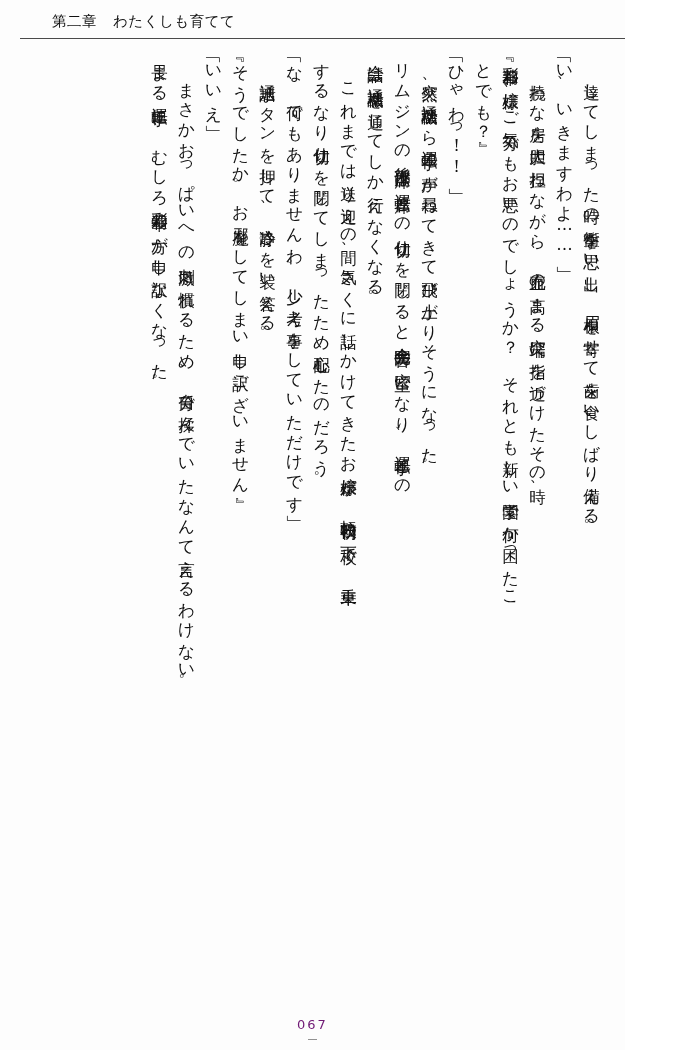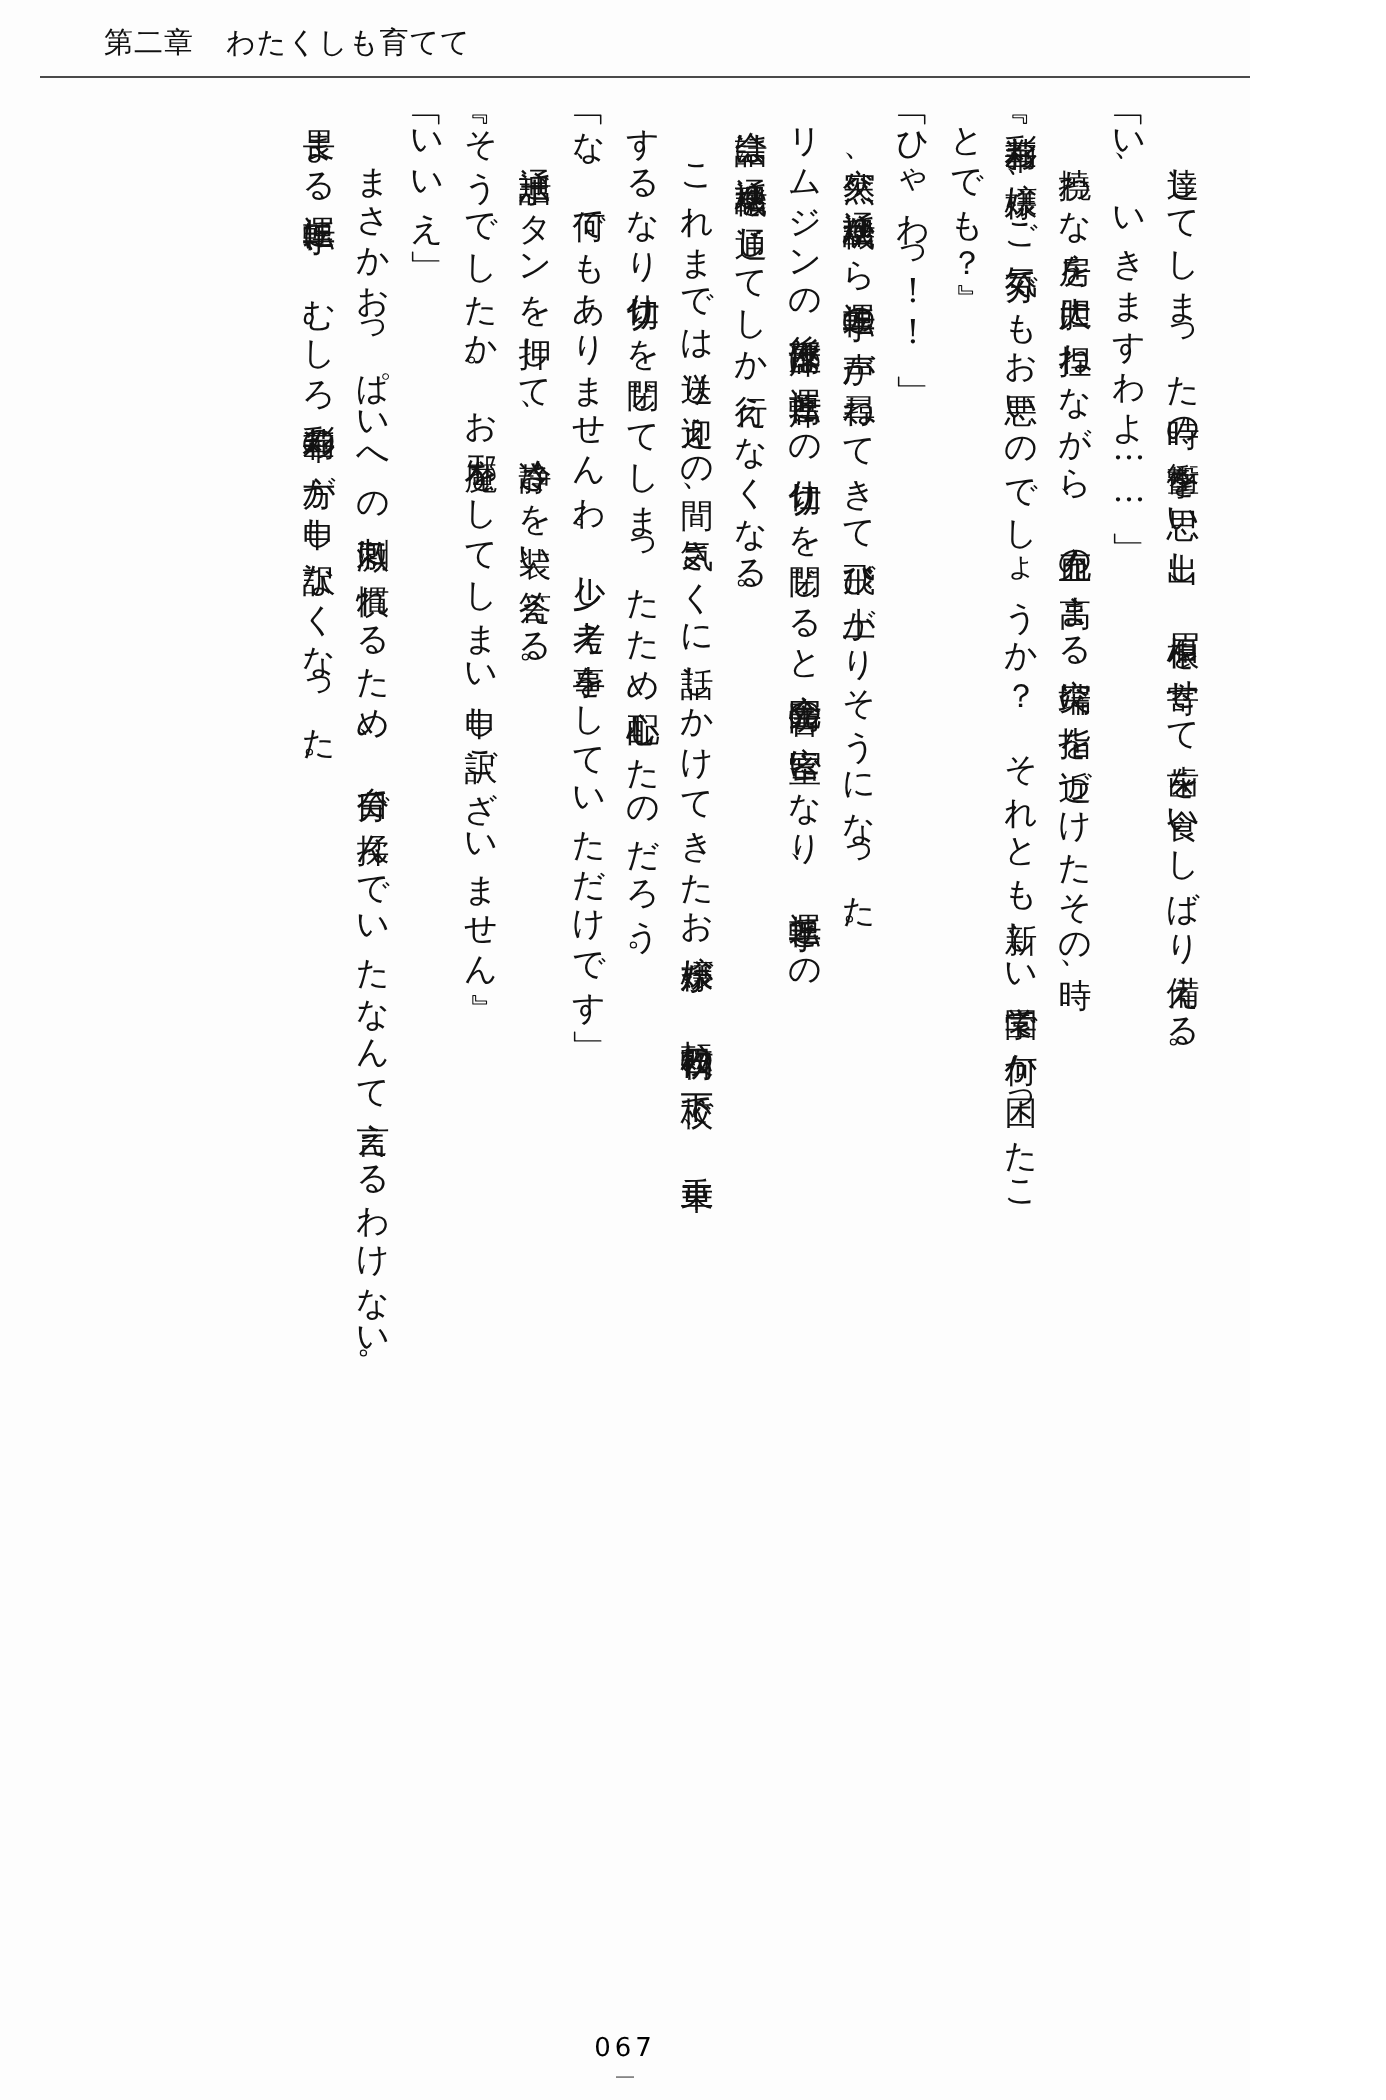--- a/index.html
+++ b/index.html
@@ -71,21 +71,21 @@
   }
   .folio {
     position: absolute;
     bottom: 18px;
     left: 0;
     width: 100%;
     text-align: center;
     font-family: "DejaVu Sans", sans-serif;
     font-size: 13px;
     letter-spacing: 2px;
-    color: #000000;
+    color: #701a75;
   }
   .folio-mark {
     position: absolute;
     bottom: 6px;
     left: 0;
     width: 100%;
     text-align: center;
     font-family: "DejaVu Sans", sans-serif;
     font-size: 9px;
     color: #555;

